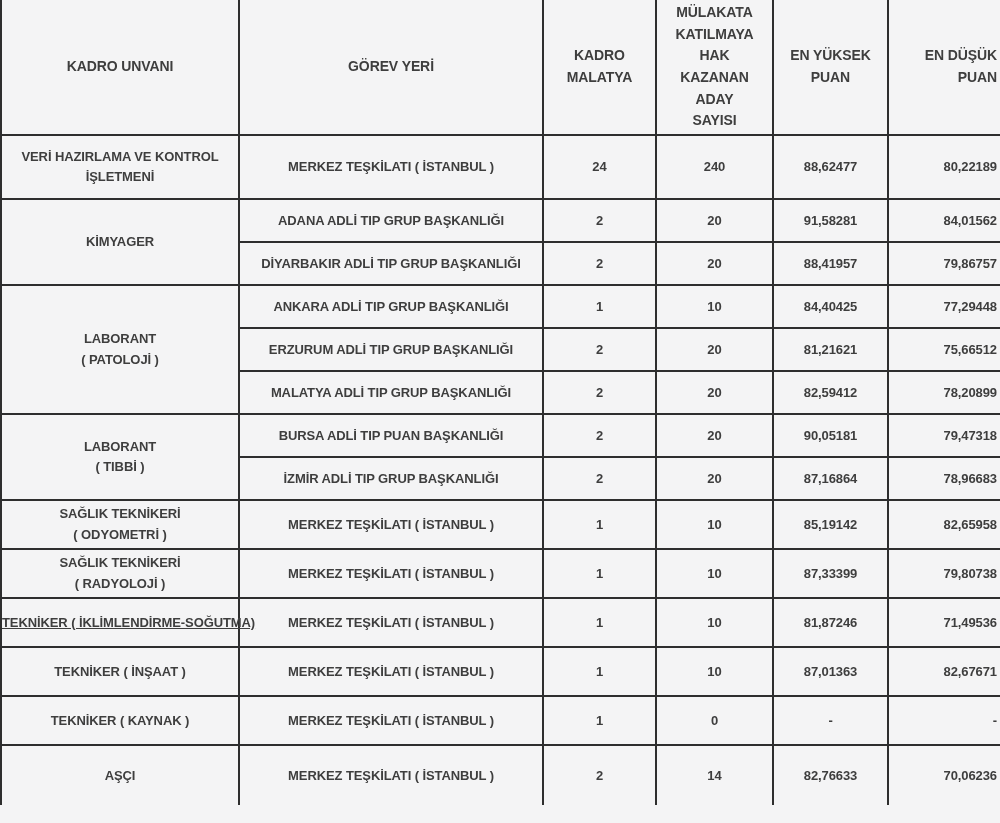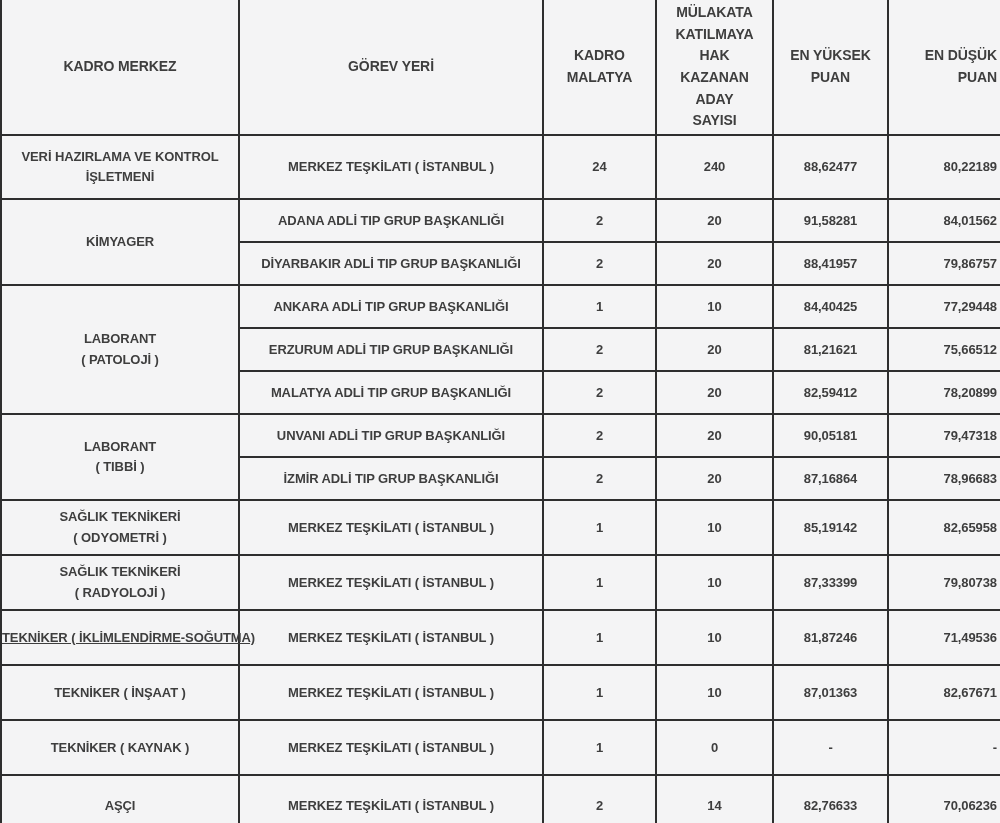--- a/index.html
+++ b/index.html
@@ -30,38 +30,38 @@
     line-height: 1.55;
     overflow: visible;
   }
   thead th { border-top: none; font-size: 14px; }
   th:last-child, td:last-child { border-right: none; text-align: right; }
   tr:last-child td { border-bottom: none; }
   td.nowrap { white-space: nowrap; padding: 2px 0; text-decoration: underline; }
   tr.rh-hdr  { height: 84px; }
   tr.rh-xl   { height: 64px; }
   tr.rh-s    { height: 43px; }
-  tr.rh-l    { height: 55px; padding-left: 20px; }
+  tr.rh-l    { height: 49px; padding-left: 20px; }
   tr.rh-end  { height: 60px; }
 </style>
 </head>
 <body>
 
 <table class="results">
   <colgroup>
     <col style="width:238px">
     <col style="width:304px">
     <col style="width:113px">
     <col style="width:117px">
     <col style="width:115px">
     <col style="width:113px">
   </colgroup>
   <thead>
     <tr class="rh-hdr">
-      <th>KADRO MERKEZ</th>
+      <th>KADRO UNVANI</th>
       <th>GÖREV YERİ</th>
       <th>KADRO MALATYA</th>
       <th>MÜLAKATA
 KATILMAYA HAK
 KAZANAN ADAY
 SAYISI</th>
       <th>EN YÜKSEK PUAN</th>
       <th>EN DÜŞÜK PUAN</th>
     </tr>
   </thead>
@@ -113,21 +113,21 @@
       <td>MALATYA ADLİ TIP GRUP BAŞKANLIĞI</td>
       <td>2</td>
       <td>20</td>
       <td>82,59412</td>
       <td>78,20899</td>
     </tr>
 
     <tr class="rh-s">
       <td rowspan="2">LABORANT
 ( TIBBİ )</td>
-      <td>UNVANI ADLİ TIP GRUP BAŞKANLIĞI</td>
+      <td>BURSA ADLİ TIP PUAN BAŞKANLIĞI</td>
       <td>2</td>
       <td>20</td>
       <td>90,05181</td>
       <td>79,47318</td>
     </tr>
     <tr class="rh-s">
       <td>İZMİR ADLİ TIP GRUP BAŞKANLIĞI</td>
       <td>2</td>
       <td>20</td>
       <td>87,16864</td>

